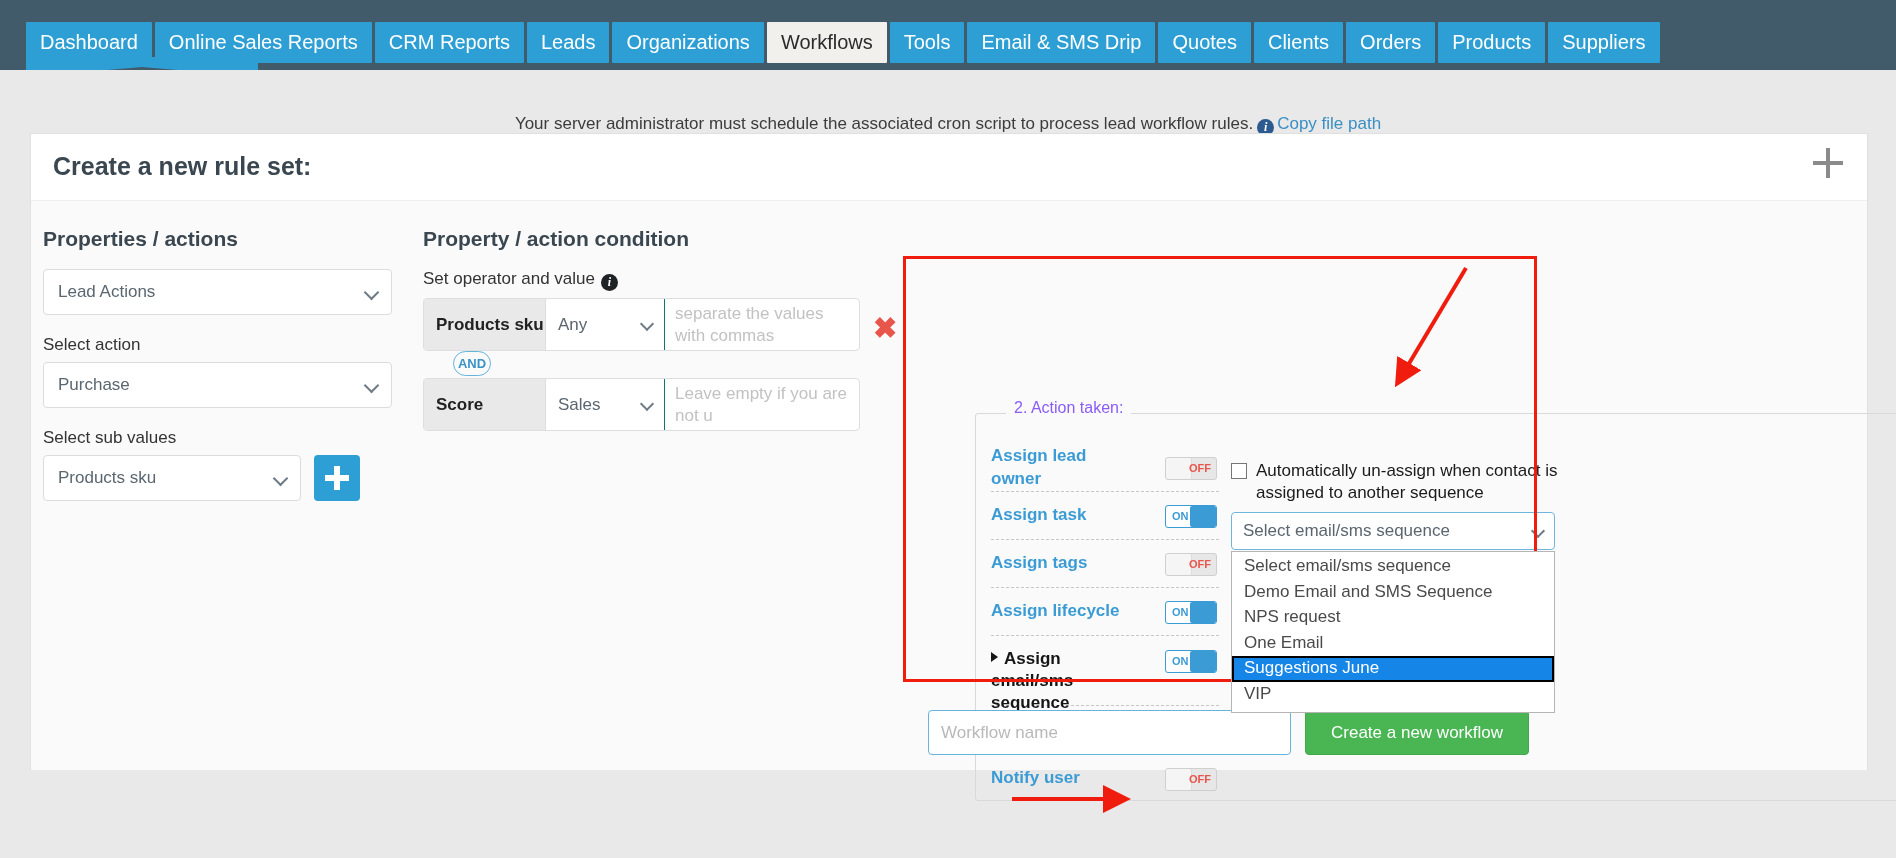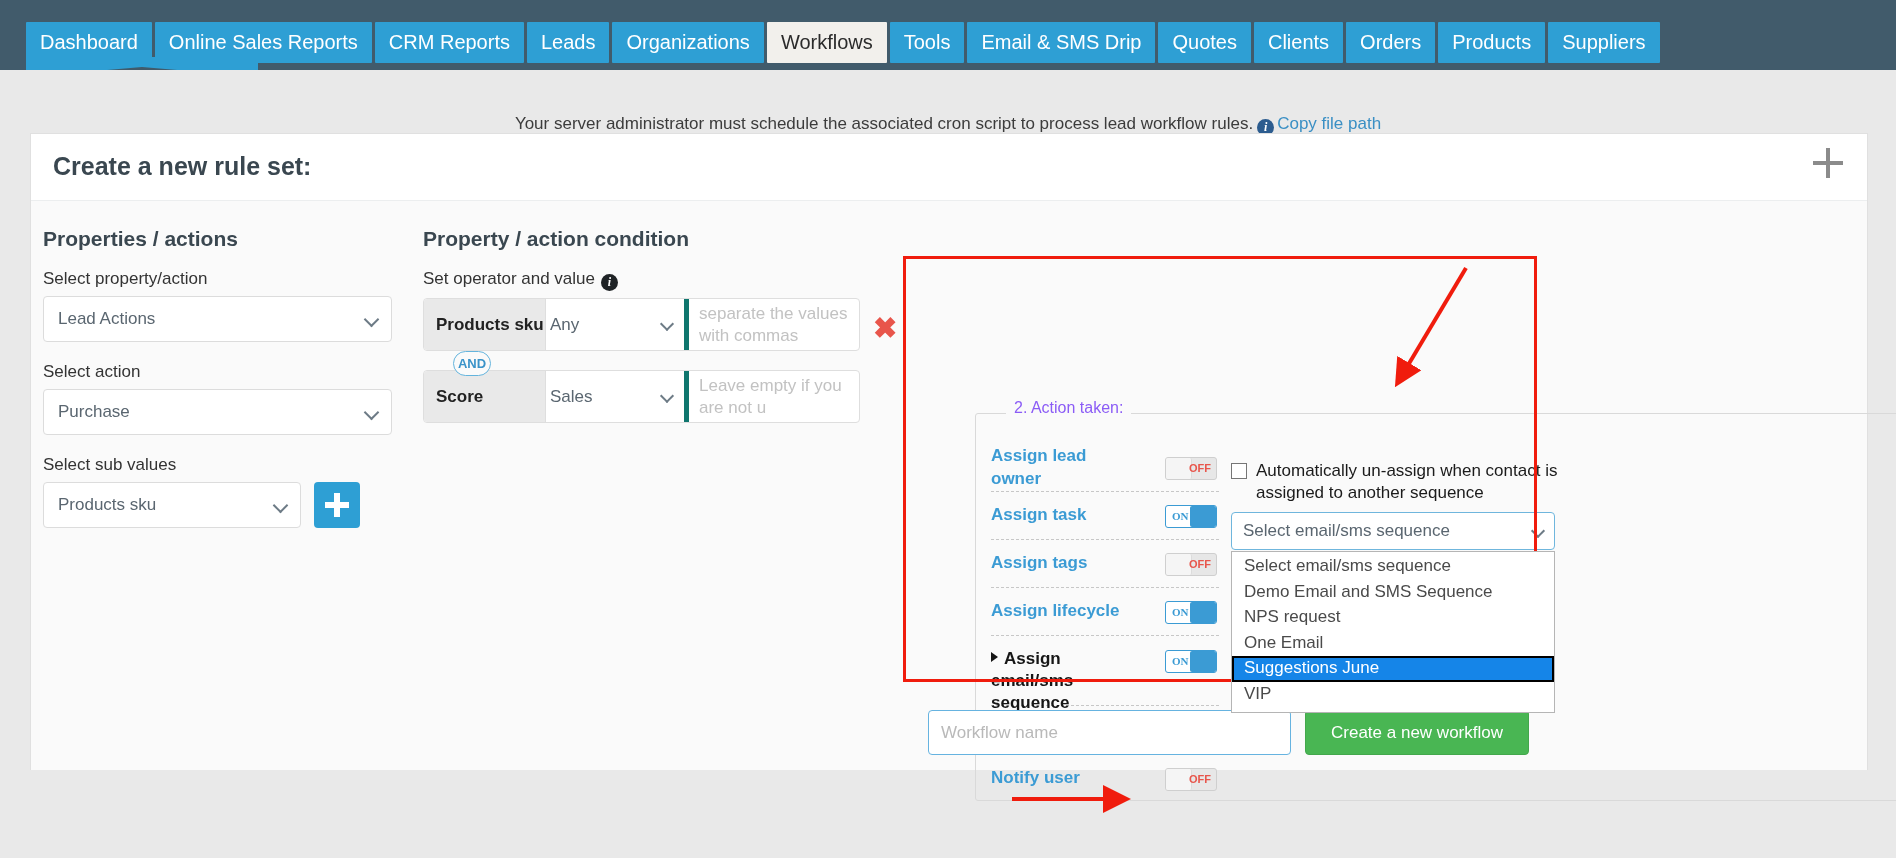--- a/index.html
+++ b/index.html
@@ -184,25 +184,25 @@
   }
   .cond-name {
     width: 122px;
     background: #e9e9e9;
     font-size: 17px; font-weight: bold; color: #222;
     display: flex; align-items: center; padding-left: 12px;
     border-radius: 3px 0 0 3px;
     border-right: 1px solid #dedede;
   }
   .cond-op {
-    width: 143px;
+    width: 119px;
     position: relative;
     font-size: 17px; color: #5a6670;
-    display: flex; align-items: center; padding-left: 4px;
-    border-right: 5px solid #0f766e;
+    display: flex; align-items: center; padding-left: 12px;
+    border-right: 1px solid #0f766e;
     cursor: pointer;
   }
   .cond-op .chev { top: 20px; right: 12px; width: 10px; height: 10px; }
   .cond-val {
     flex: 1;
     font-size: 17px; color: #c2c2c2;
     display: flex; align-items: center;
     padding: 0 10px;
     line-height: 1.25;
     cursor: text;
@@ -212,21 +212,21 @@
     left: 30px; top: 53px;
     width: 38px; height: 25px;
     border: 1px solid #64b4dd;
     border-radius: 13px;
     background: #fafafa;
     color: #3a93c9;
     font-size: 13px; font-weight: bold;
     text-align: center; line-height: 23px;
     z-index: 3;
   }
-  .cond-row.second { margin-top: 19px; }
+  .cond-row.second { margin-top: 27px; }
   .x-del {
     position: absolute;
     left: 450px; top: 16px;
     font-size: 29px; color: #e8554b; font-weight: bold;
     cursor: pointer;
     line-height: 1;
   }
 
   
   .action-outline {
@@ -281,21 +281,21 @@
   }
   .switch {
     width: 52px; height: 23px;
     border-radius: 3px;
     position: relative;
     cursor: pointer;
     flex: none;
     margin-top: 2px;
   }
   .switch.off { background: #e7e7e7; border: 1px solid #cfcfcf; }
-  .switch.on  { background: #ffffff; border: 1px solid #3b9bd4; font-family: Liberation Serif, serif; }
+  .switch.on  { background: #ffffff; border: 1px solid #3b9bd4; }
   .switch .knob {
     position: absolute; top: 0; width: 26px; height: 21px;
     border-radius: 2px;
   }
   .switch.off .knob { left: 0; background: #f5f5f5; border-right: 1px solid #dcdcdc; }
   .switch.on  .knob { right: 0; background: #3b9bd4; }
   .switch .txt {
     position: absolute; top: 3px;
     font-size: 11px; font-weight: bold; line-height: 15px;
   }
@@ -414,21 +414,20 @@
     <div class="card-header">
       <div class="card-title">Create a new rule set:</div>
       <div class="plus-big"></div>
     </div>
 
     <div class="card-body">
 
       <div class="col-props">
         <div class="col-heading">Properties / actions</div>
 
-        <div class="field-label">Select property/action</div>
         <div class="select-box">
           <span>Lead Actions</span>
           <span class="chev"></span>
         </div>
 
         <div class="field-label">Select action</div>
         <div class="select-box">
           <span>Purchase</span>
           <span class="chev"></span>
         </div>

